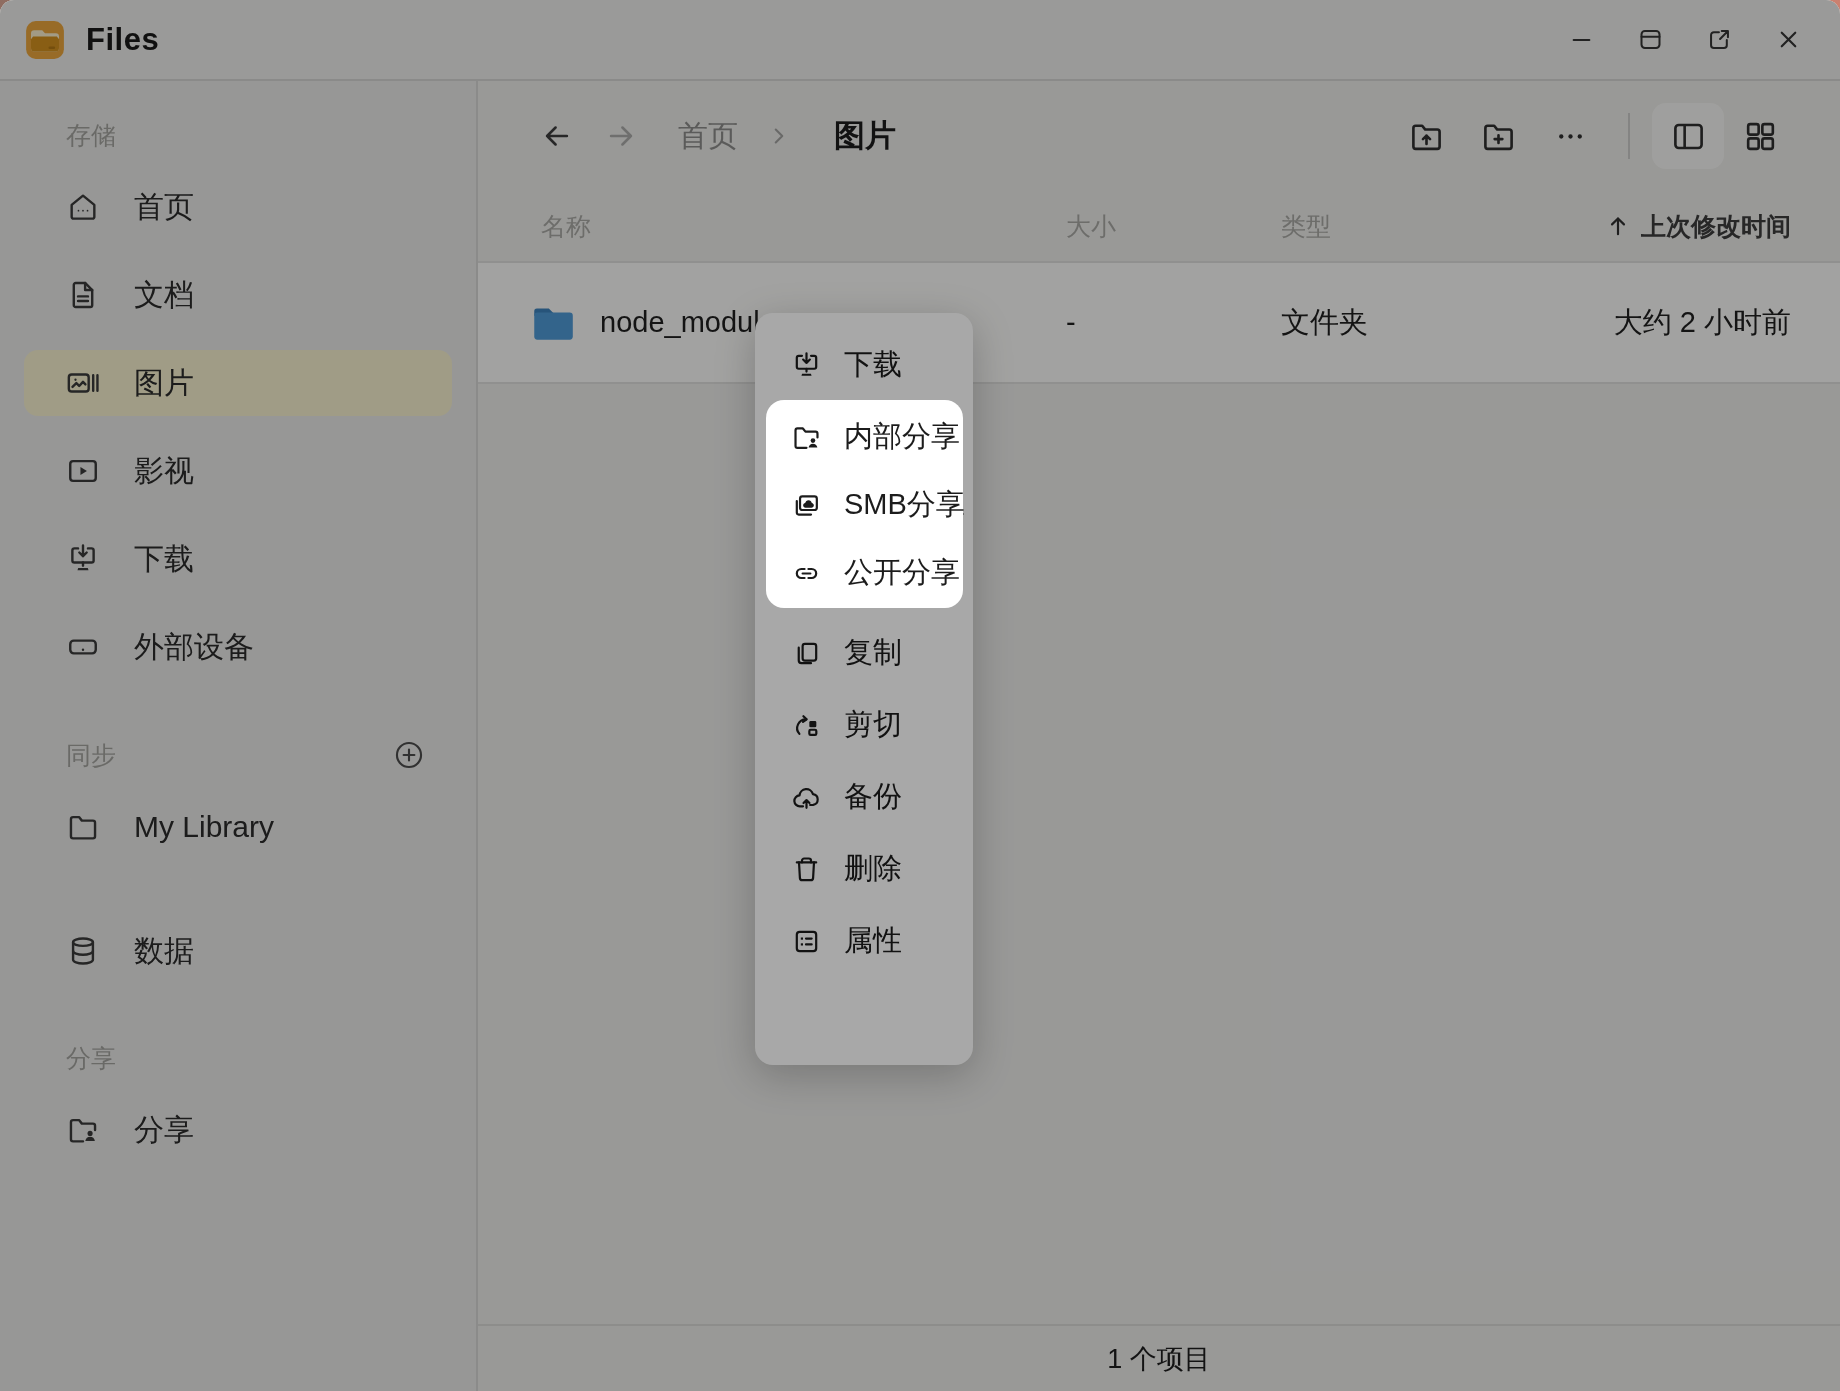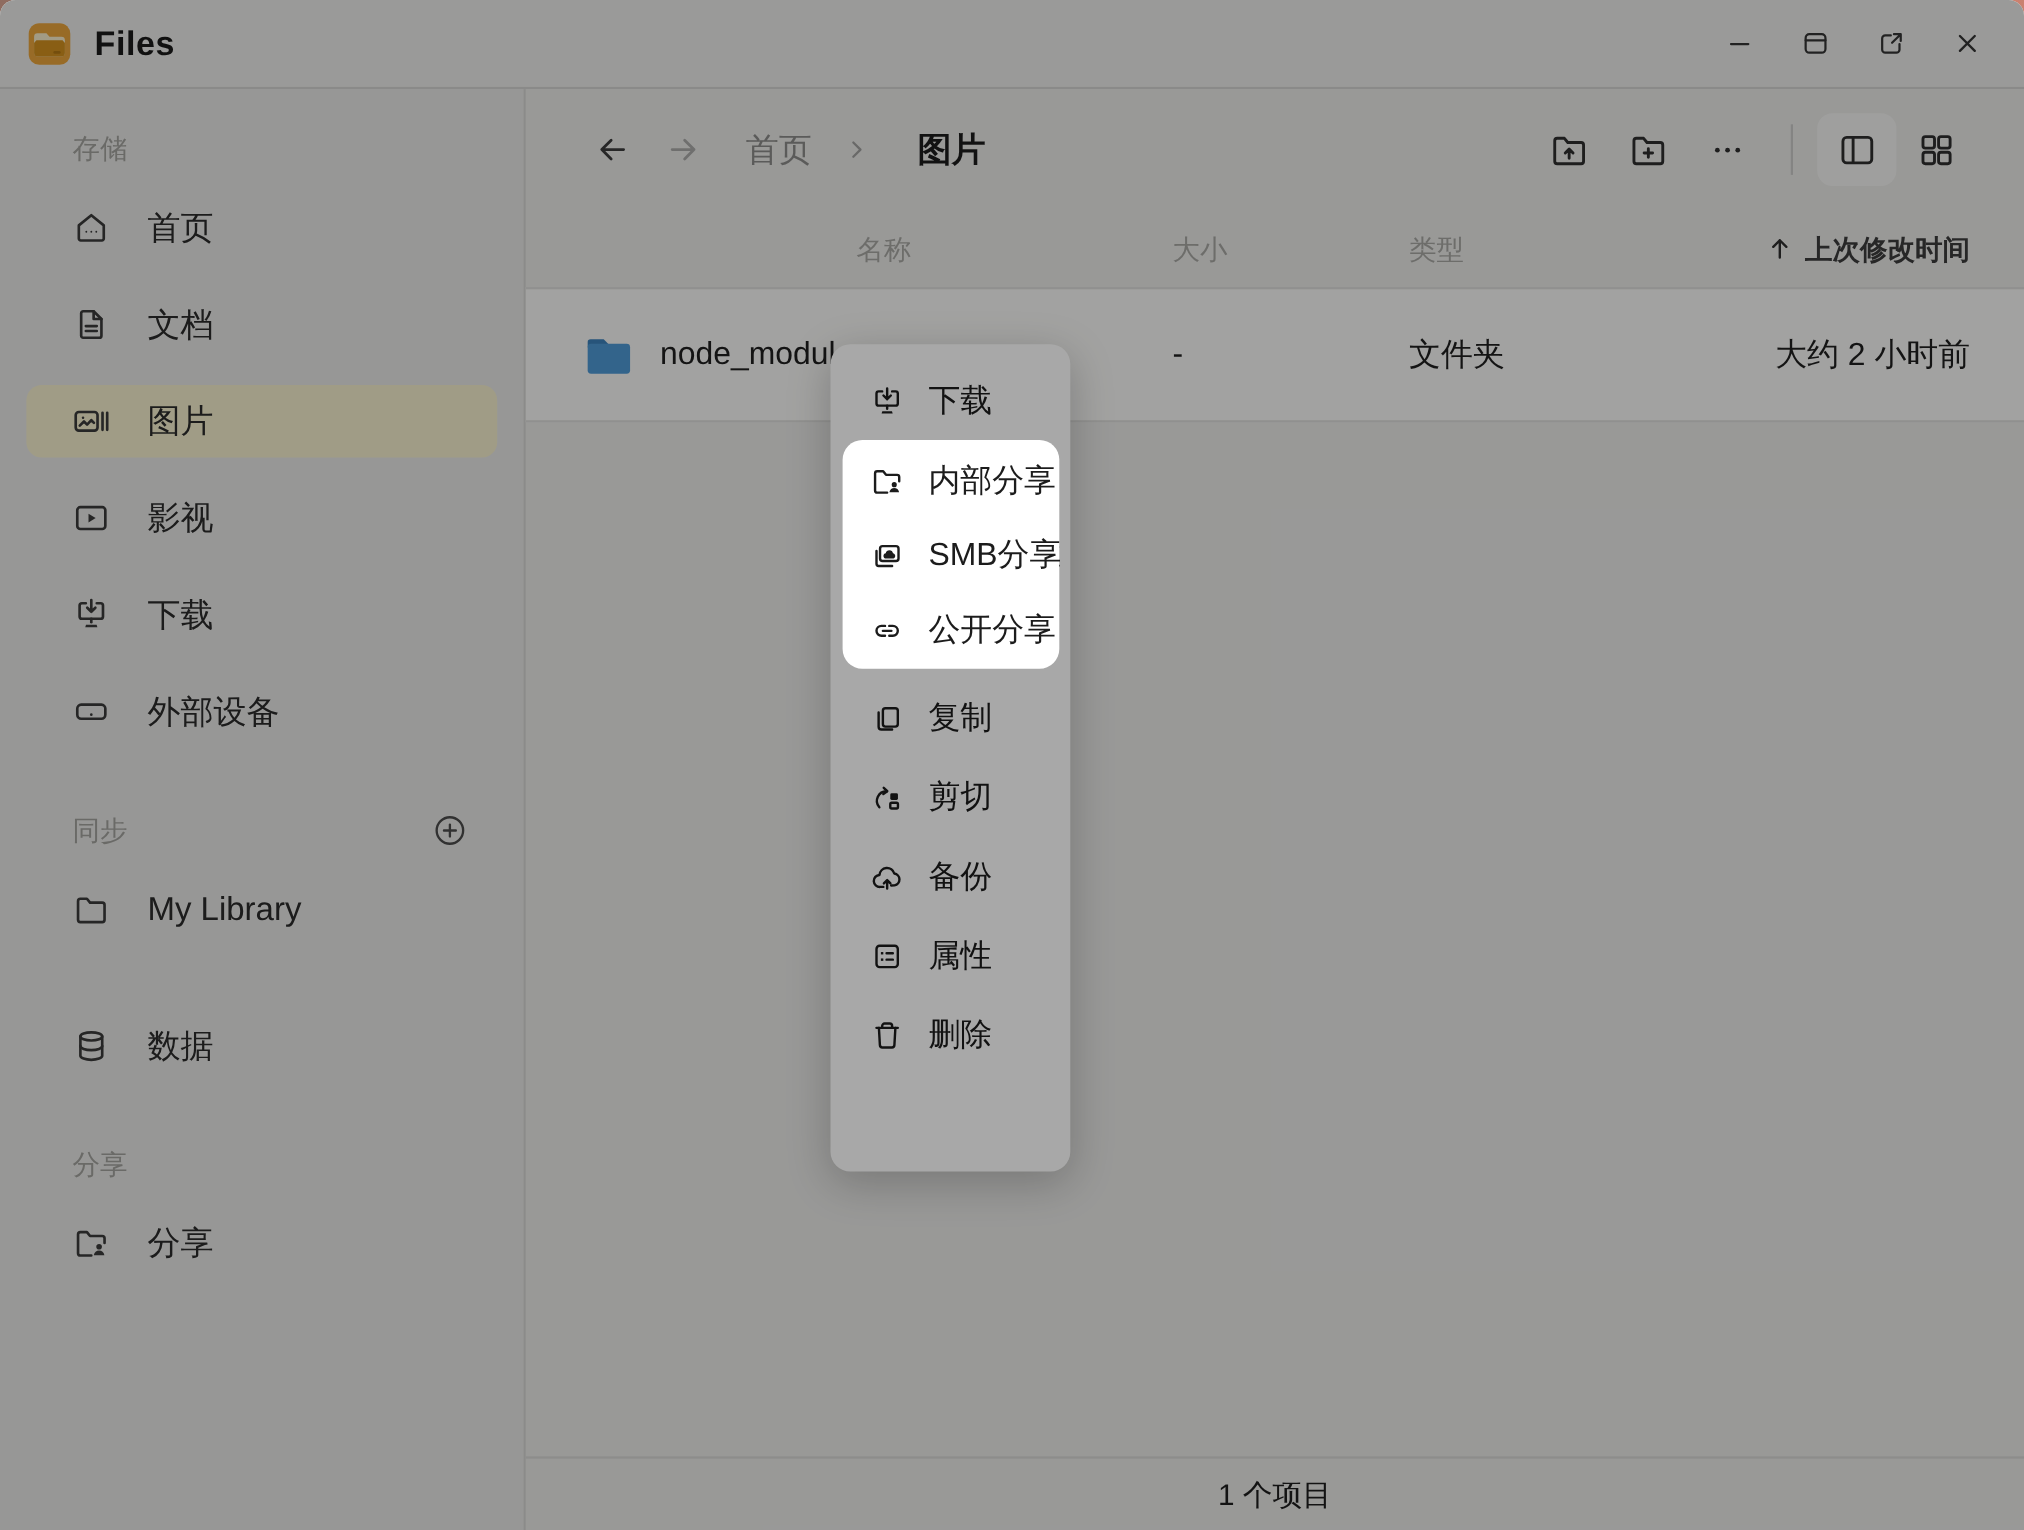--- a/index.html
+++ b/index.html
@@ -60,21 +60,21 @@
   .tb-right{margin-left:auto;display:flex;align-items:center;color:#2e2e2e;}
   .tb-btn{width:72px;height:66px;display:flex;align-items:center;justify-content:center;border-radius:14px;}
   .tb-btn .ic{width:37px;height:37px;}
   .tb-btn.active{background:#f2f2f0;}
   .tb-divider{width:2px;height:46px;background:#c9c9c7;margin:0 22px;}
   
   .thead{
     height:70px;display:grid;grid-template-columns:588px 215px 300px 255px;
     align-items:center;font-size:25px;color:#a6a6a2;
   }
-  .th-name{padding-left:63px;text-align:center;}
+  .th-name{padding-left:63px;}
   .th-time{display:flex;align-items:center;justify-content:flex-end;padding-right:45px;gap:10px;color:#3c3c3c;font-weight:bold;}
   .th-time .ic{width:26px;height:26px;color:#2e2e2e;}
   .file-row{
     height:119px;background:#f6f6f4;border-top:2px solid #dbdbd9;border-bottom:2px solid #dbdbd9;
     display:grid;grid-template-columns:588px 215px 300px 255px;align-items:center;
     font-size:29px;color:#1f1f1f;
   }
   .cell-name{padding-left:50px;display:flex;align-items:center;gap:22px;white-space:nowrap;overflow:hidden;}
   .cell-name .foldr{width:50px;height:42px;flex:0 0 auto;}
   .cell-time{text-align:right;padding-right:45px;white-space:nowrap;}
@@ -432,39 +432,39 @@
       <span class="ic">
           <svg viewBox="0 0 24 24" fill="none" stroke="currentColor" stroke-width="1.7" stroke-linecap="round" stroke-linejoin="round">
             <path d="M9.3 18.8H7a4.2 4.2 0 0 1-.4-8.4A5.3 5.3 0 0 1 17 9.4a4.2 4.2 0 0 1 .2 8.3l-2.4.1"></path>
             <path d="M12 20v-6m0 0-2.3 2.3M12 14l2.3 2.3"></path>
           </svg>
         </span>
       <span>备份</span>
     </div>
     <div class="menu-item">
       <span class="ic">
+          <svg viewBox="0 0 24 24" fill="none" stroke="currentColor" stroke-width="1.7" stroke-linecap="round" stroke-linejoin="round">
+            <path d="M4.5 6.5h15"></path>
+            <path d="M8.5 6.5V5.2a1.7 1.7 0 0 1 1.7-1.7h3.6a1.7 1.7 0 0 1 1.7 1.7v1.3"></path>
+            <path d="M6.2 6.5l.7 12.2a1.7 1.7 0 0 0 1.7 1.6h6.8a1.7 1.7 0 0 0 1.7-1.6l.7-12.2"></path>
+          </svg>
+        </span>
+      <span>删除</span>
+    </div>
+    <div class="menu-item">
+      <span class="ic">
           <svg viewBox="0 0 24 24" fill="none" stroke="currentColor" stroke-width="1.7" stroke-linecap="round">
             <rect x="4.5" y="4.5" width="15" height="15" rx="2.2"></rect>
             <rect x="7.6" y="8.9" width="1.7" height="1.7" fill="currentColor" stroke="none"></rect>
             <rect x="7.6" y="13.4" width="1.7" height="1.7" fill="currentColor" stroke="none"></rect>
             <path d="M11.6 9.75h4.4M11.6 14.25h4.4"></path>
           </svg>
         </span>
       <span>属性</span>
     </div>
-    <div class="menu-item">
-      <span class="ic">
-          <svg viewBox="0 0 24 24" fill="none" stroke="currentColor" stroke-width="1.7" stroke-linecap="round" stroke-linejoin="round">
-            <path d="M4.5 6.5h15"></path>
-            <path d="M8.5 6.5V5.2a1.7 1.7 0 0 1 1.7-1.7h3.6a1.7 1.7 0 0 1 1.7 1.7v1.3"></path>
-            <path d="M6.2 6.5l.7 12.2a1.7 1.7 0 0 0 1.7 1.6h6.8a1.7 1.7 0 0 0 1.7-1.6l.7-12.2"></path>
-          </svg>
-        </span>
-      <span>删除</span>
-    </div>
   </div>
 
   <div class="dim-overlay"></div>
 
   <div class="spotlight">
     <div class="menu-item">
       <span class="ic">
           <svg viewBox="0 0 24 24" fill="none" stroke="currentColor" stroke-width="1.7" stroke-linecap="round" stroke-linejoin="round">
             <path d="M12 20H5a1.5 1.5 0 0 1-1.5-1.5v-12A1.5 1.5 0 0 1 5 5h4.2l2 2.5H19a1.5 1.5 0 0 1 1.5 1.5v3"></path>
             <circle cx="17" cy="14.4" r="1.8" fill="currentColor" stroke="none"></circle>

